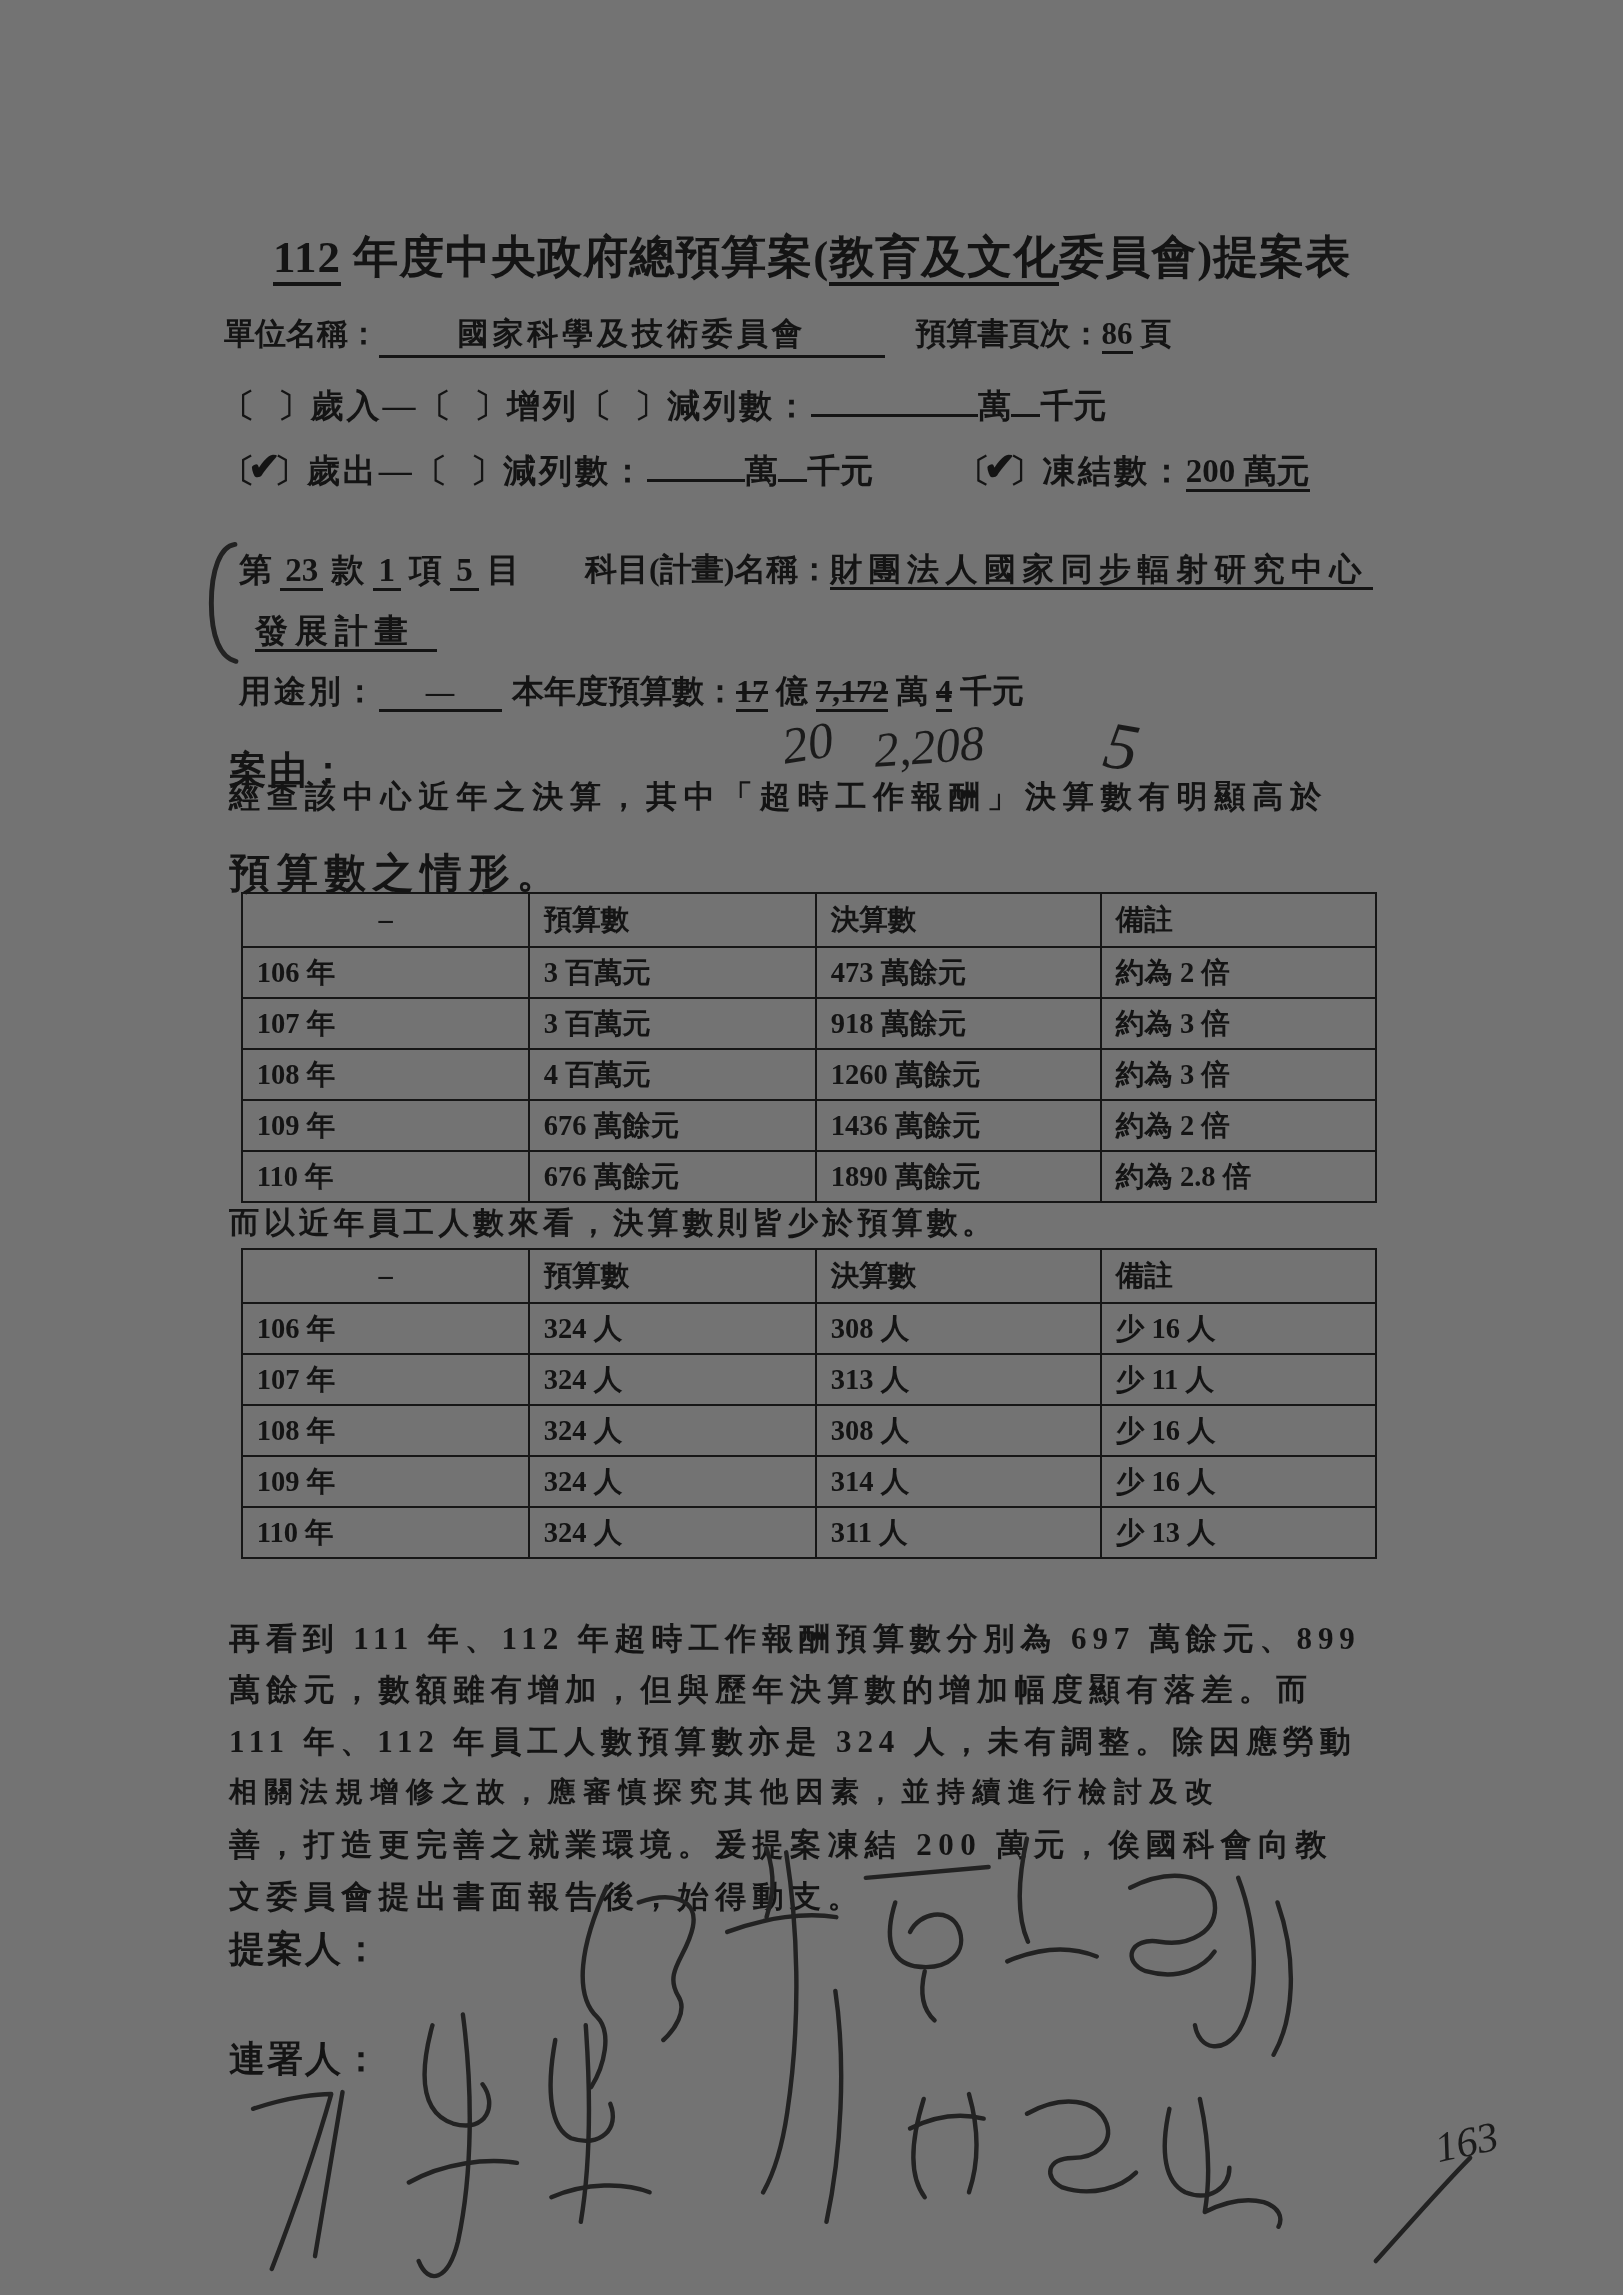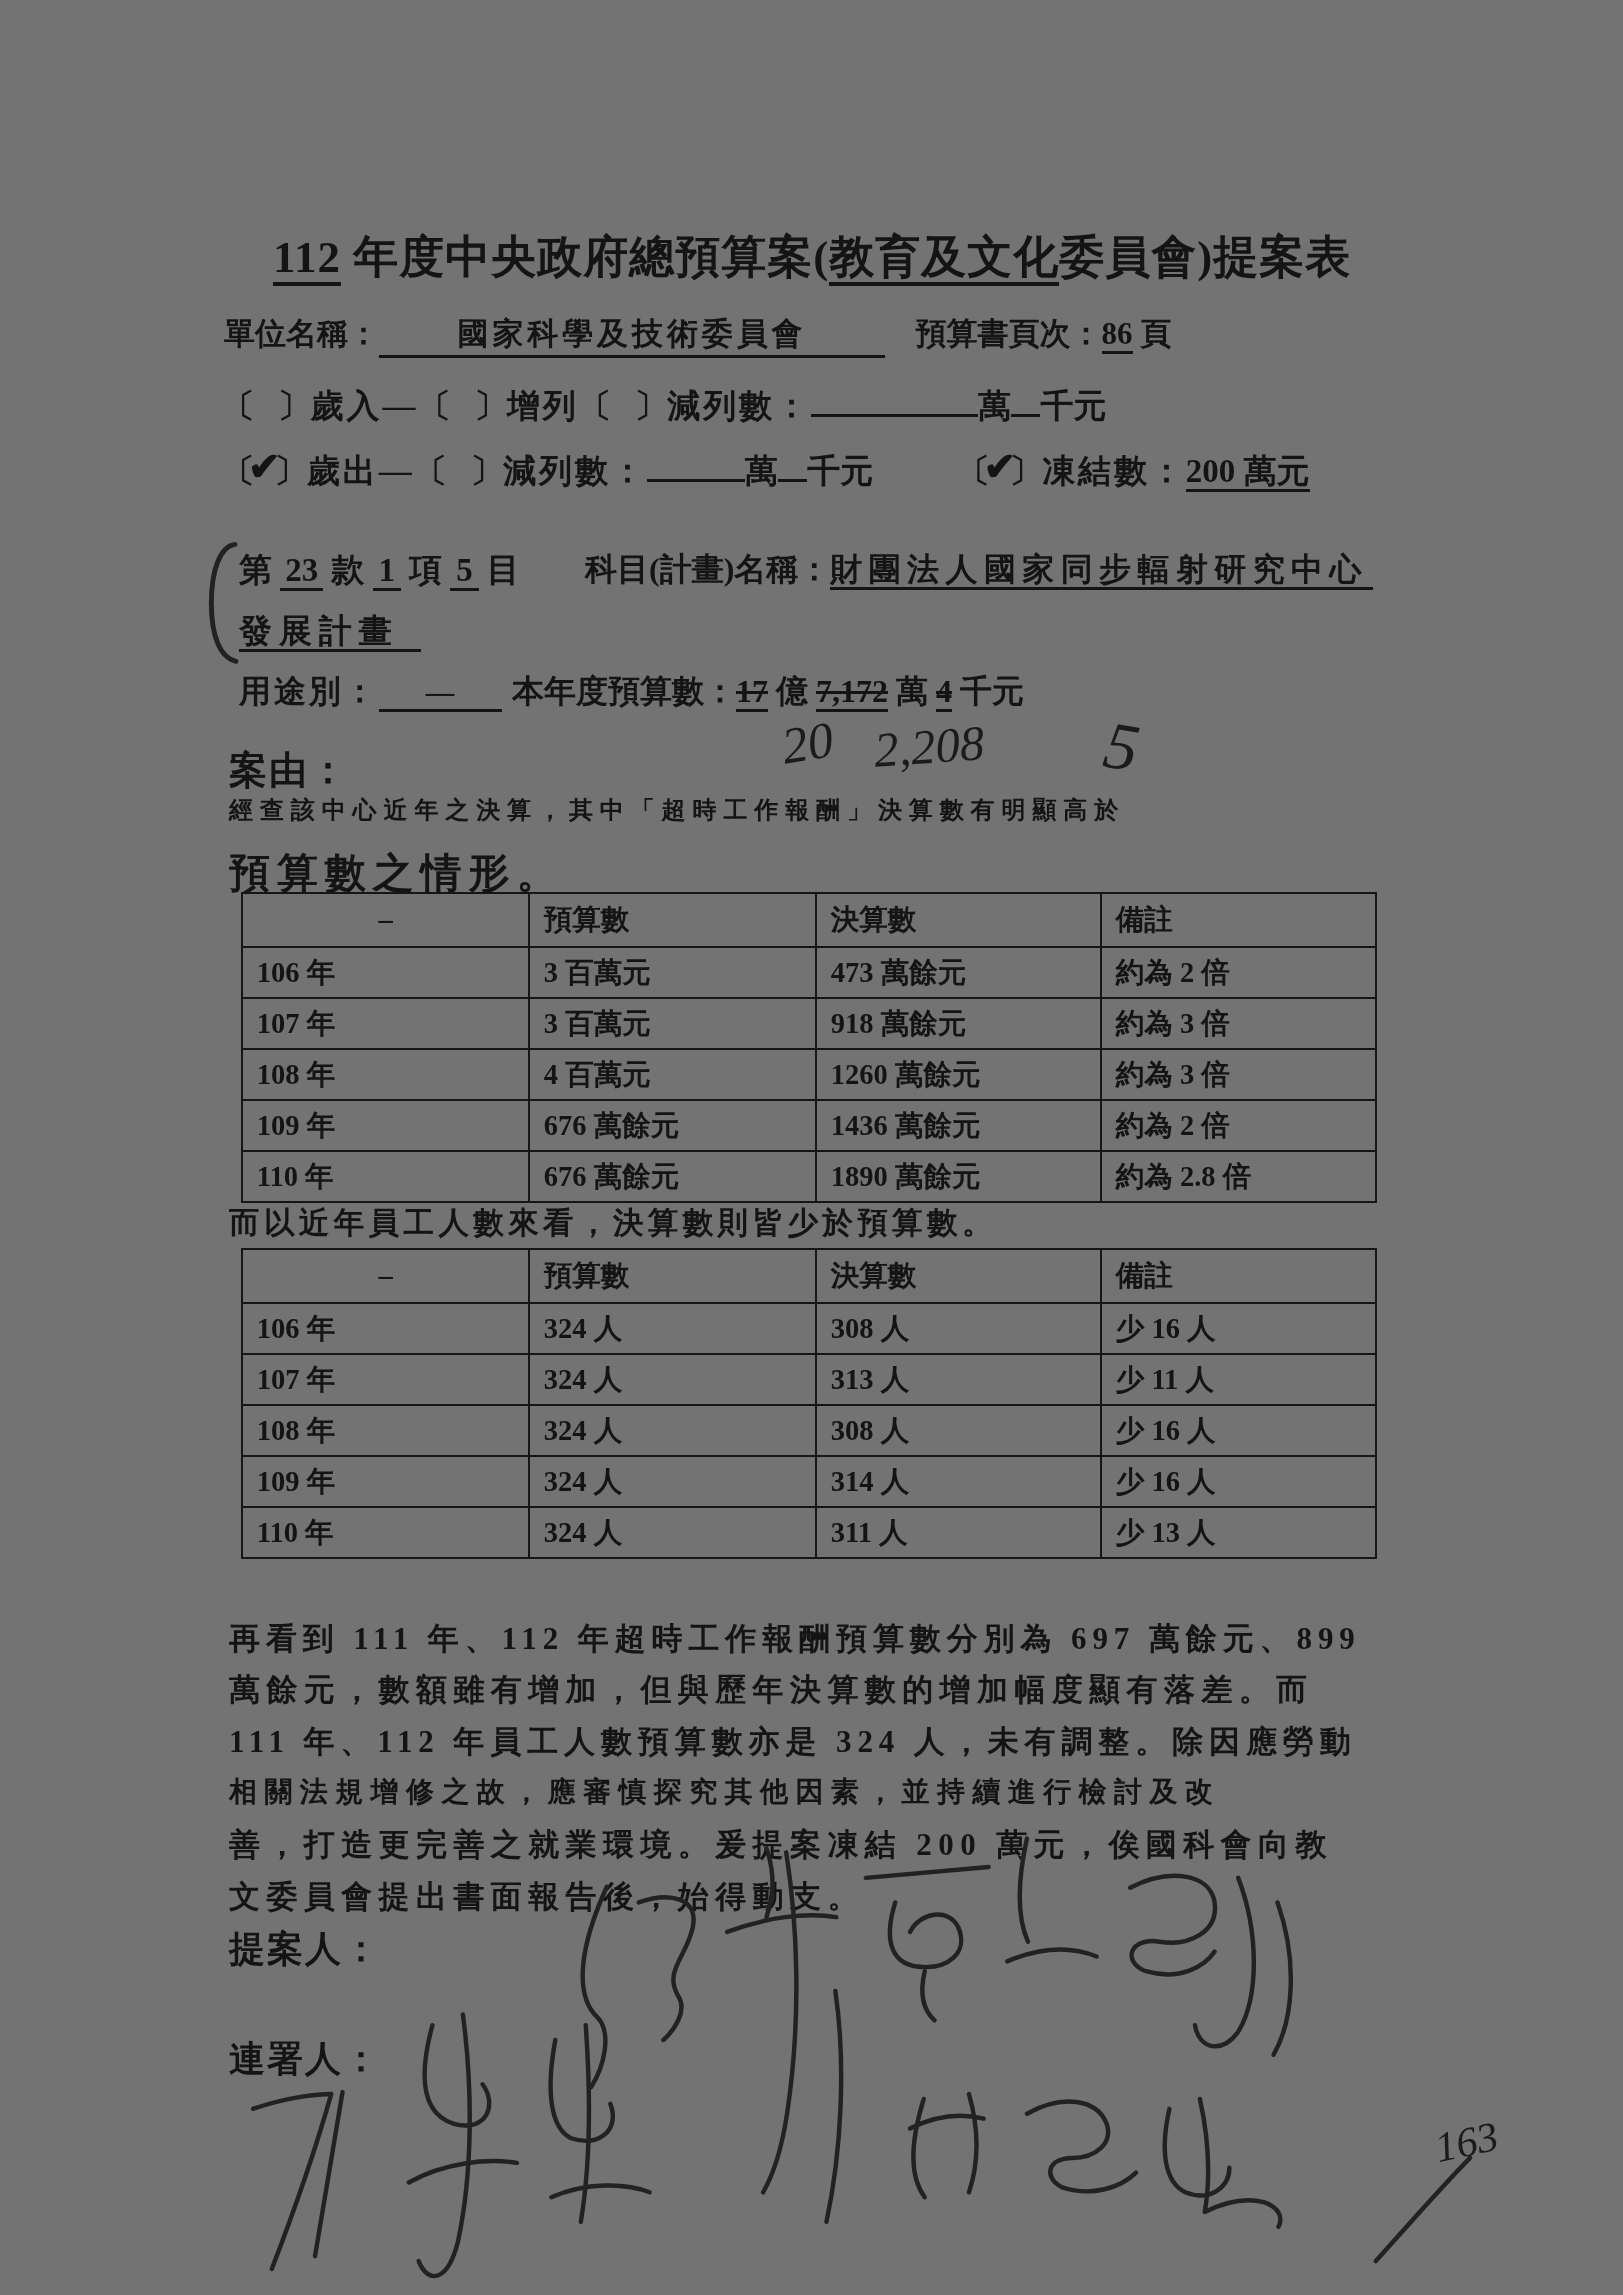--- a/index.html
+++ b/index.html
@@ -53,36 +53,36 @@
     <path d="M478,1108 C448,1112 430,1160 430,1228 C430,1296 448,1338 480,1346" stroke-width="10"></path>
   </svg>
 
   <div class="abs b" style="left:239px;top:548px;font-size:33px;">
     <span>第 </span><span class="ul" style="padding:0 4.9px;">23</span><span> 款 </span><span class="ul" style="padding:0 5.9px;">1</span><span> 項 </span><span class="ul" style="padding:0 5.9px;">5</span><span> 目</span>
   </div>
   <div class="abs b" style="left:585px;top:548px;font-size:32px;">
     <span>科目(計畫)名稱：</span><span class="ul" style="letter-spacing:6.4px;padding-right:4.9px;">財團法人國家同步輻射研究中心</span>
   </div>
   <div class="abs b" style="left:239px;top:609px;font-size:33px;">
-    <span class="ul" style="letter-spacing:6.9px;padding-right:22.6px;">發展計畫</span>
+    <span class="ul" style="letter-spacing:6.9px;padding-right:22.6px;margin-left:16px;">發展計畫</span>
   </div>
 
   <div class="abs b" style="left:239px;top:670px;font-size:32px;">
     <span style="letter-spacing:2.9px;">用途別：</span><span class="blank" style="width:123px;text-align:center;font-size:28.5px;"><span>—</span></span>
   </div>
   <div class="abs b" style="left:512px;top:670px;font-size:32px;">
     <span>本年度預算數：</span><span class="ul strike">17</span><span> 億 </span><span class="ul strike">7,172</span><span> 萬 </span><span class="ul strike">4</span><span> 千元</span>
   </div>
 
   <span class="hw" style="left:782px;top:714px;font-size:51px;transform:rotate(-9deg);">20</span>
   <span class="hw" style="left:874px;top:718px;font-size:49px;transform:rotate(-4deg);">2,208</span>
   <span class="hw" style="left:1105px;top:708px;font-size:67px;transform:rotate(10deg);">5</span>
 
   <div class="abs b" style="left:229px;top:745px;font-size:38px;letter-spacing:2px;">案由：</div>
-  <div class="abs" style="left:229px;top:794px;font-size:24px;letter-spacing:6.9px;font-weight:600;">經查該中心近年之決算，其中「超時工作報酬」決算數有明顯高於</div>
+  <div class="abs" style="left:229px;top:776px;font-size:31px;letter-spacing:6.9px;font-weight:600;">經查該中心近年之決算，其中「超時工作報酬」決算數有明顯高於</div>
   <div class="abs" style="left:229px;top:846px;font-size:41px;letter-spacing:6.9px;font-weight:600;">預算數之情形。</div>
 
   <table class="dt abs" style="left:241px;top:892px;width:1135px;">
     <colgroup>
         <col style="width:287px">
         <col style="width:287px">
         <col style="width:285px">
         <col style="width:275px">
       </colgroup>
     <tbody>

